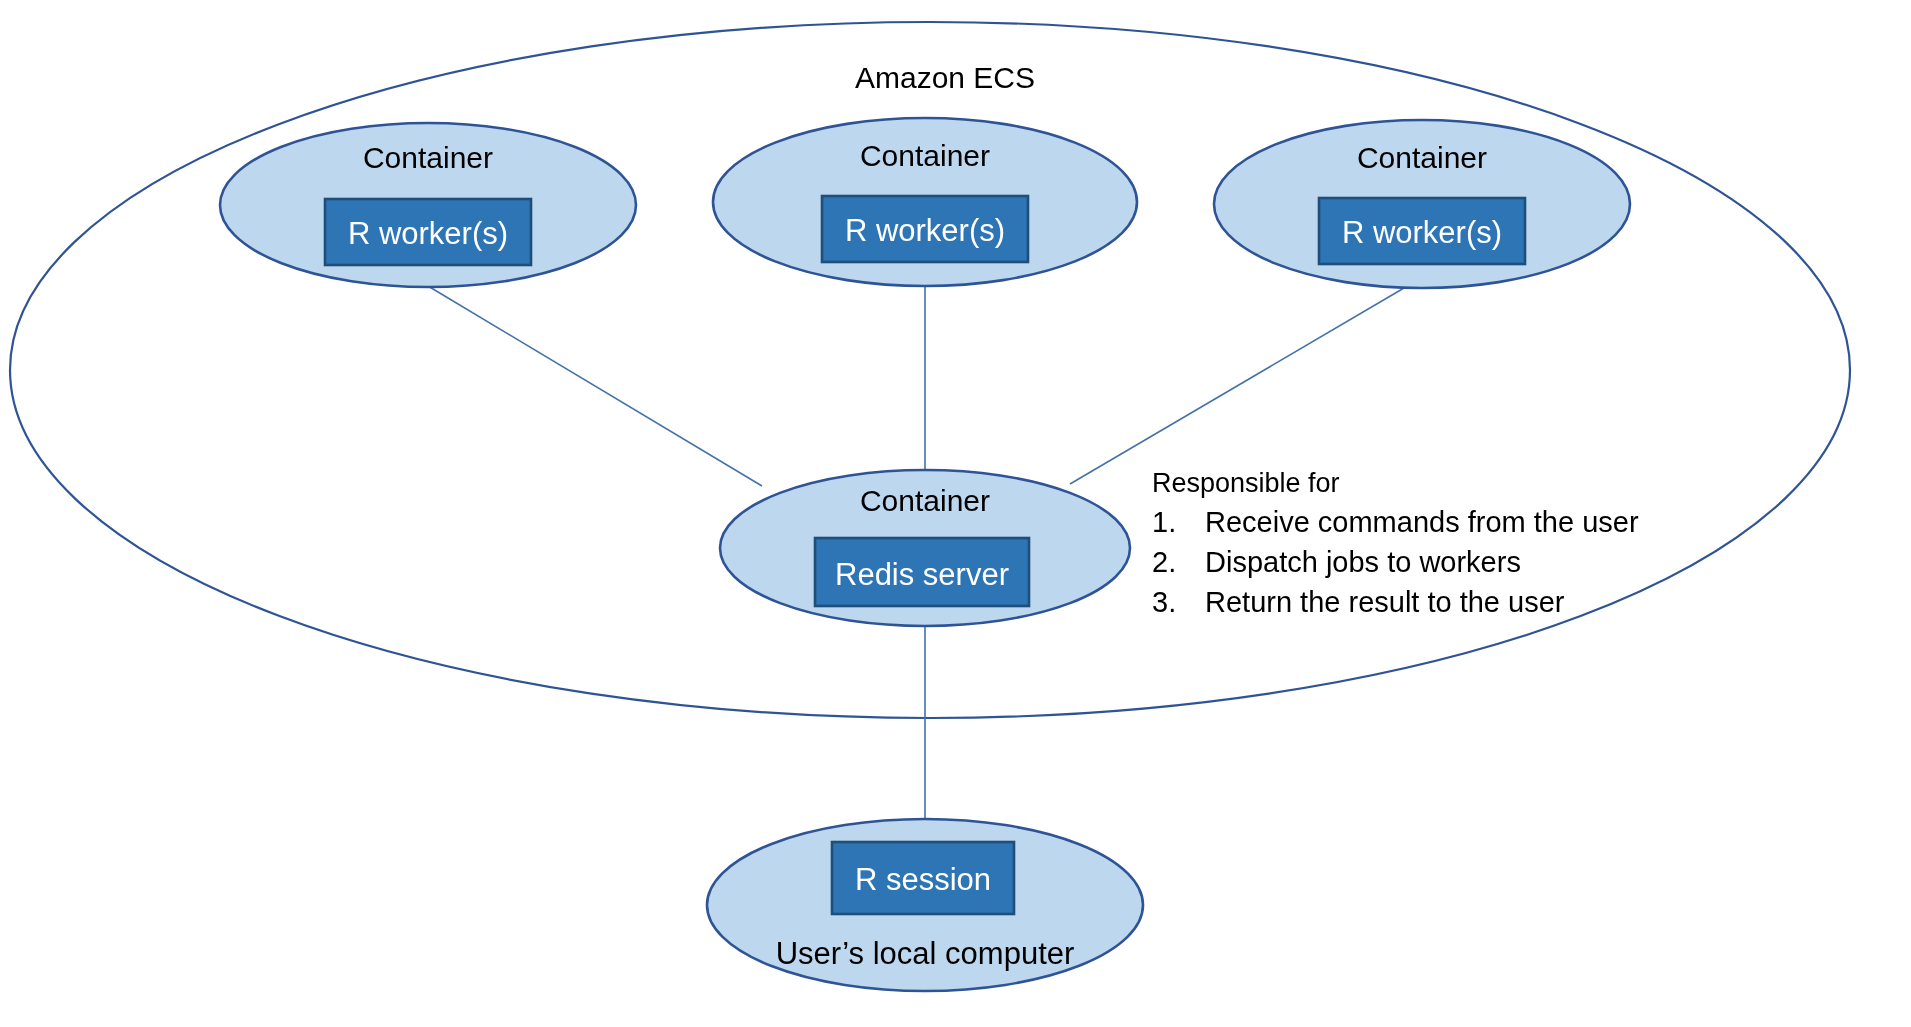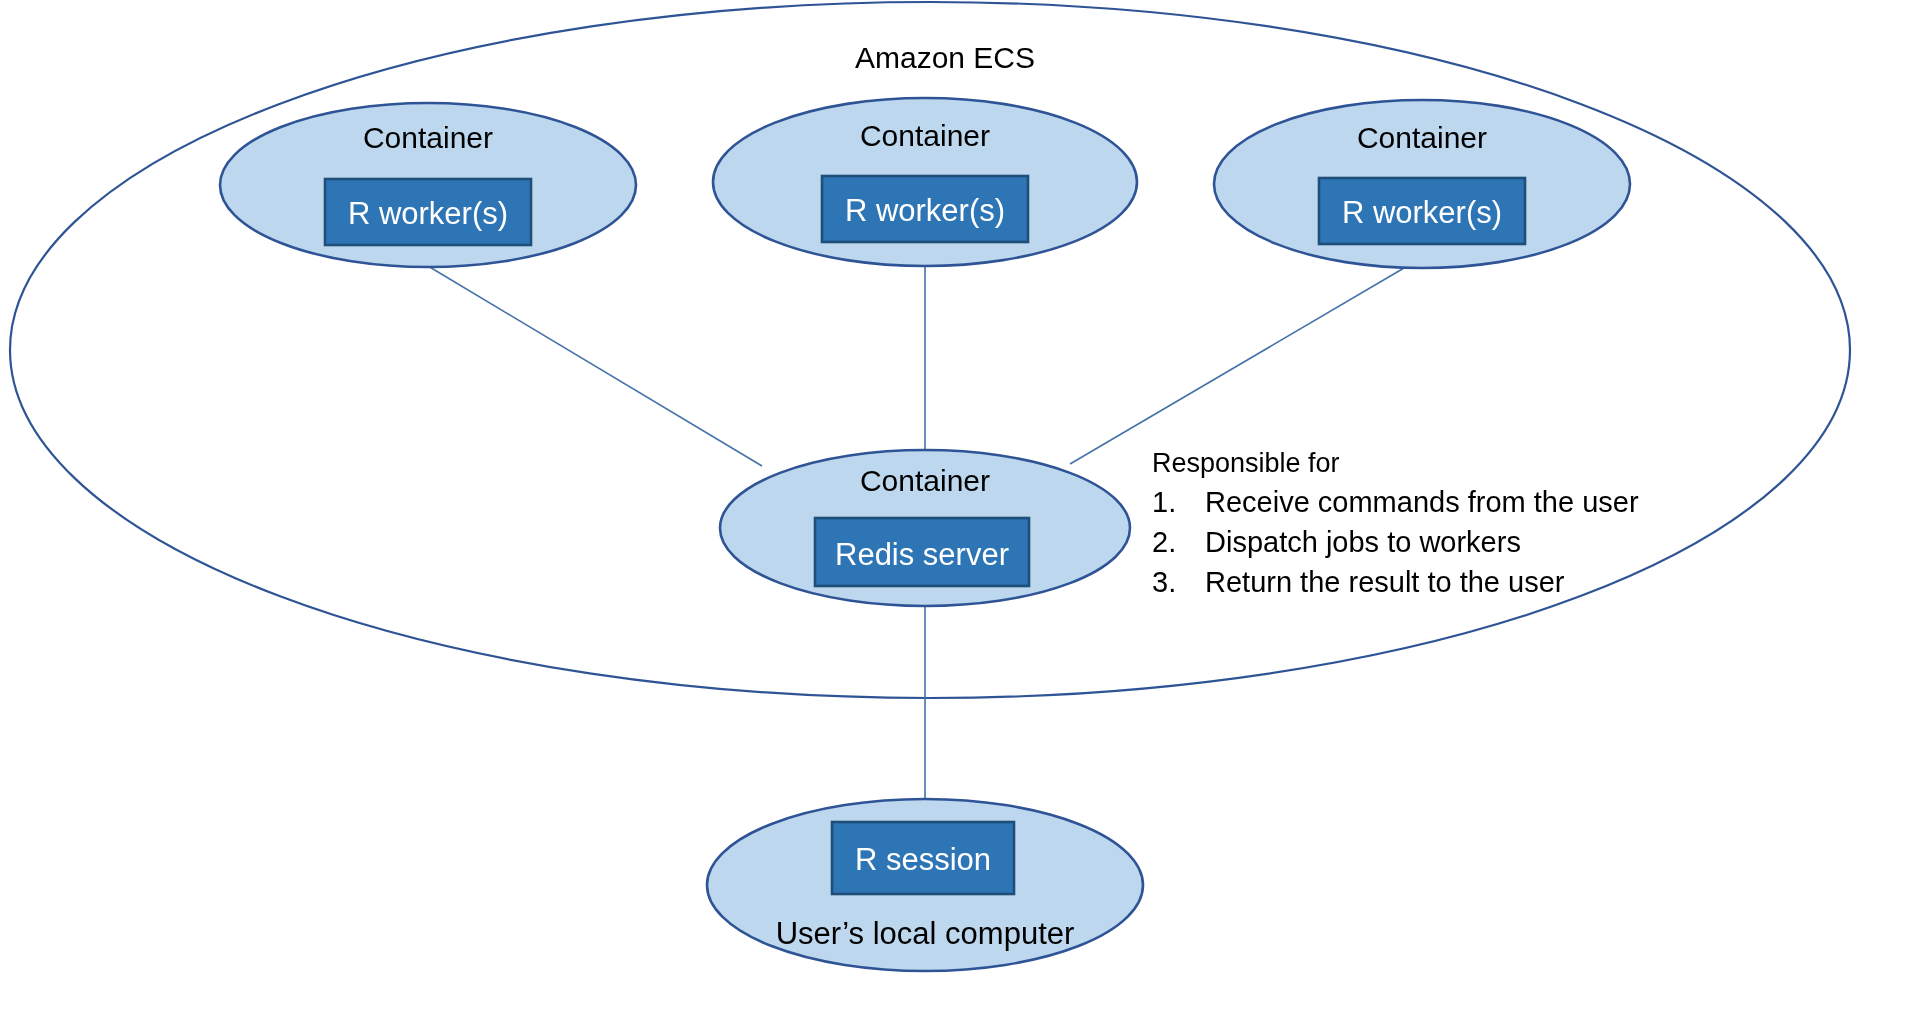--- a/index.html
+++ b/index.html
@@ -10,20 +10,21 @@
   body {
     width: 1911px;
     height: 1027px;
     overflow: hidden;
     font-family: "Liberation Sans", sans-serif;
   }
   #diagram-root {
     position: relative;
     width: 1911px;
     height: 885px;
+    margin-top: 20px;
   }
   svg.diagram {
     display: block;
     width: 1911px;
     height: 1027px;
   }
   .ellipse-outer {
     fill: none;
     stroke: #2f5496;
     stroke-width: 2.2;

